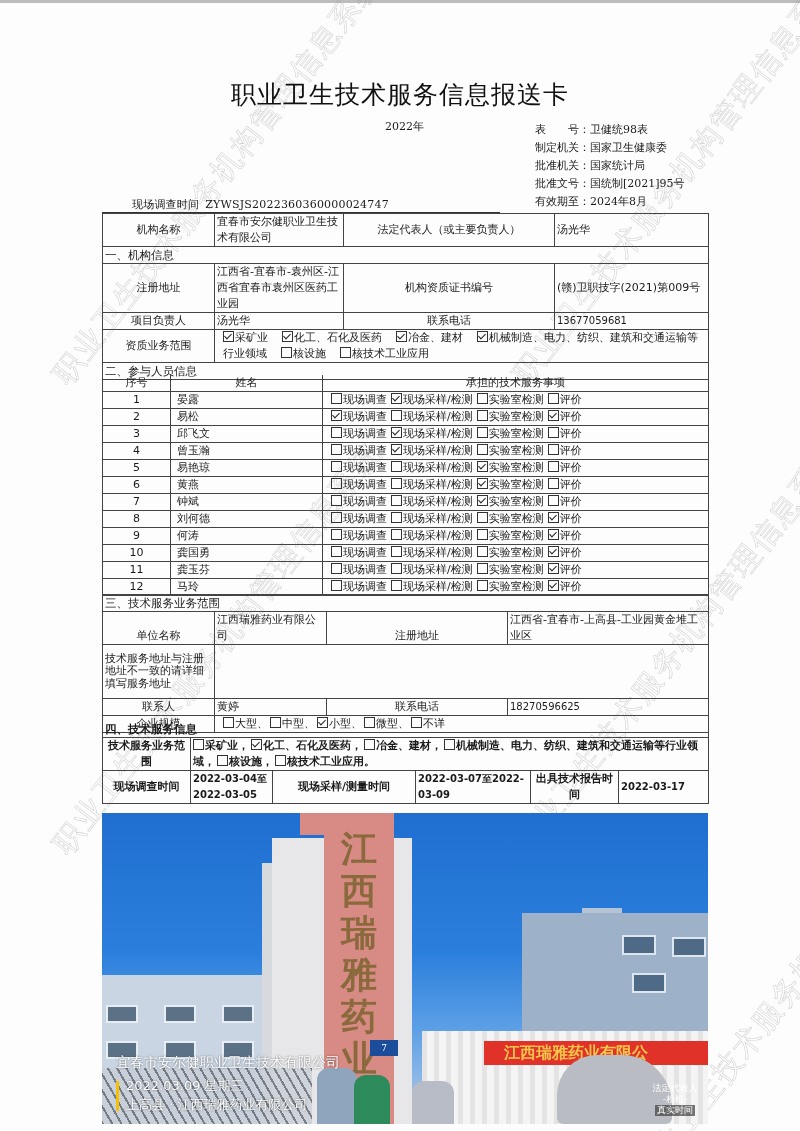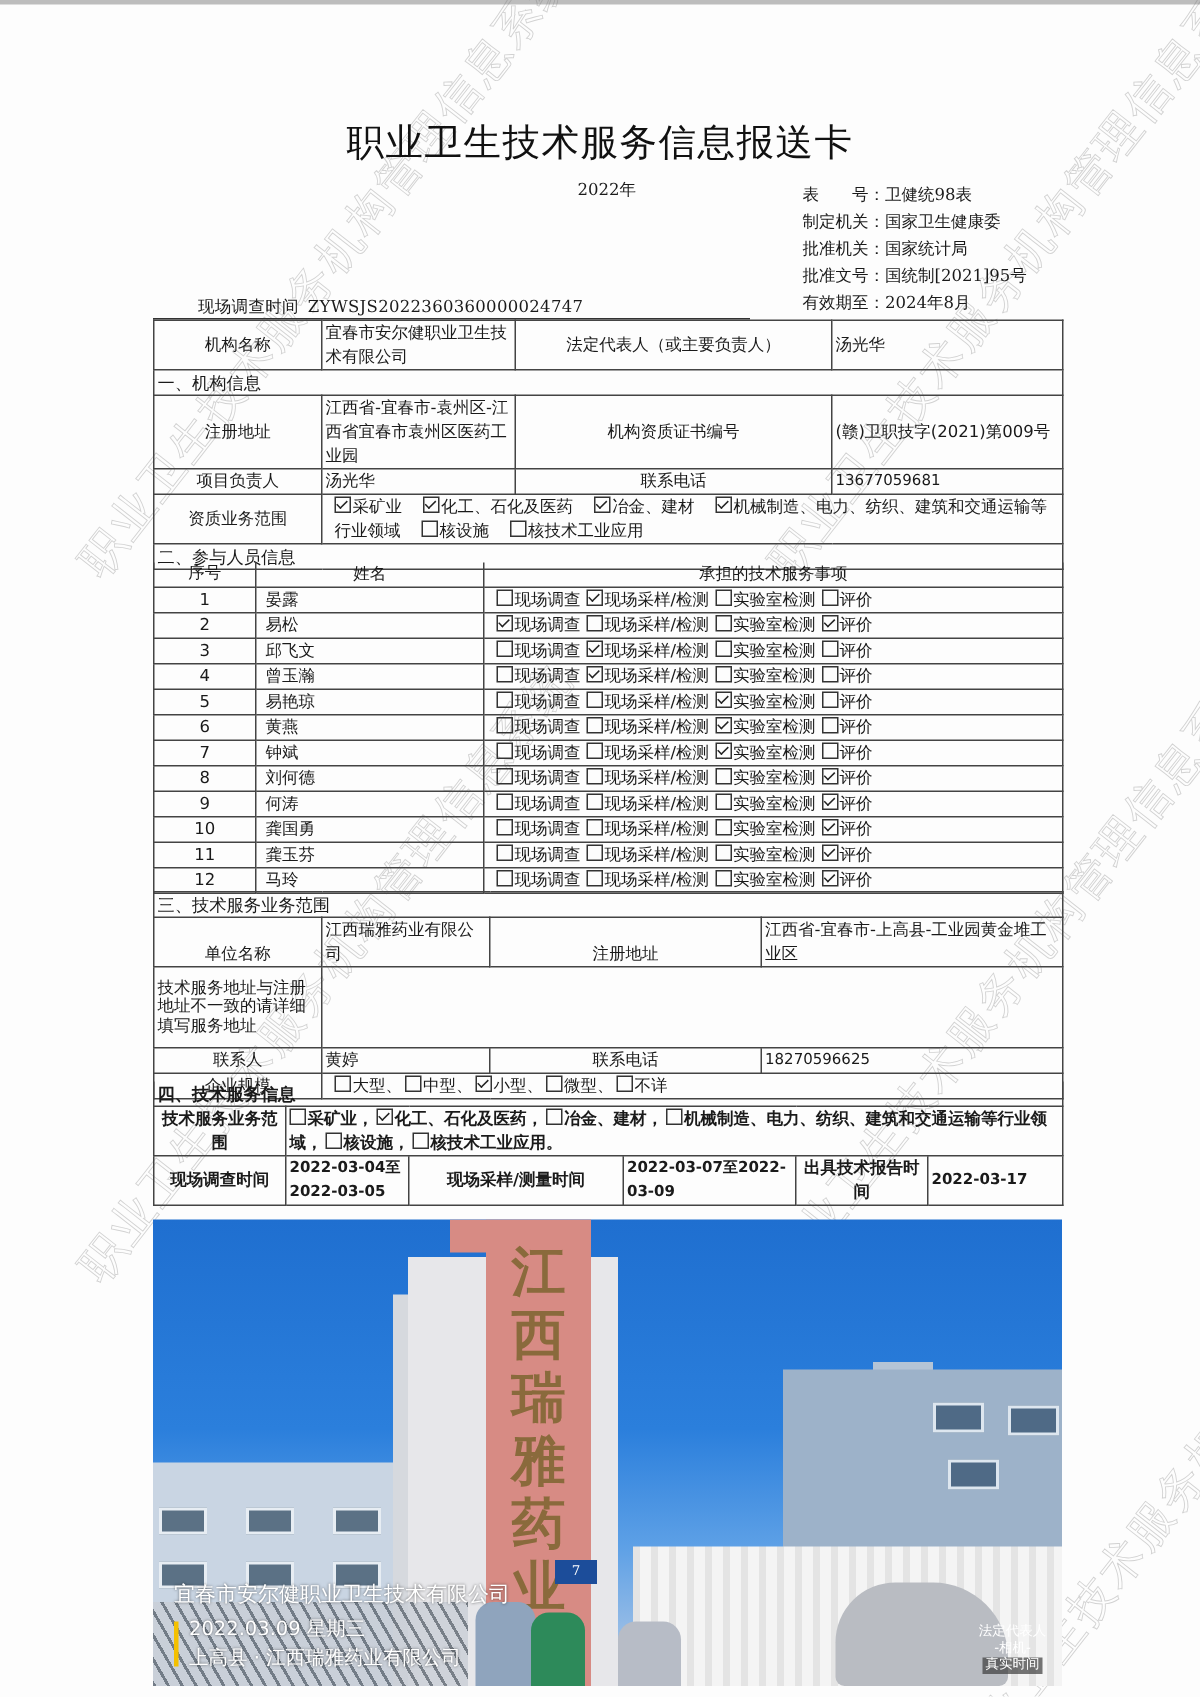--- a/index.html
+++ b/index.html
@@ -281,20 +281,21 @@
       <div class="win" style="left:120px;top:66px"></div>
       <div class="win" style="left:170px;top:66px"></div>
   </div>
   <div class="bldR2"></div>
   <div class="bldR">
     <div class="win" style="left:100px;top:22px"></div>
       <div class="win" style="left:110px;top:60px"></div>
       <div class="win" style="left:150px;top:24px"></div>
   </div>
   <div class="fence"></div>
+  <div class="banner">江西瑞雅药业有限公</div>
   <div class="pillarW2"></div>
   <div class="pillarW"></div>
   <div class="pillarRTop"></div>
   <div class="pillarR"></div>
   <div class="signTxt" id="signTxt">
       <div>江</div>
       <div>西</div>
       <div>瑞</div>
       <div>雅</div>
       <div>药</div>

